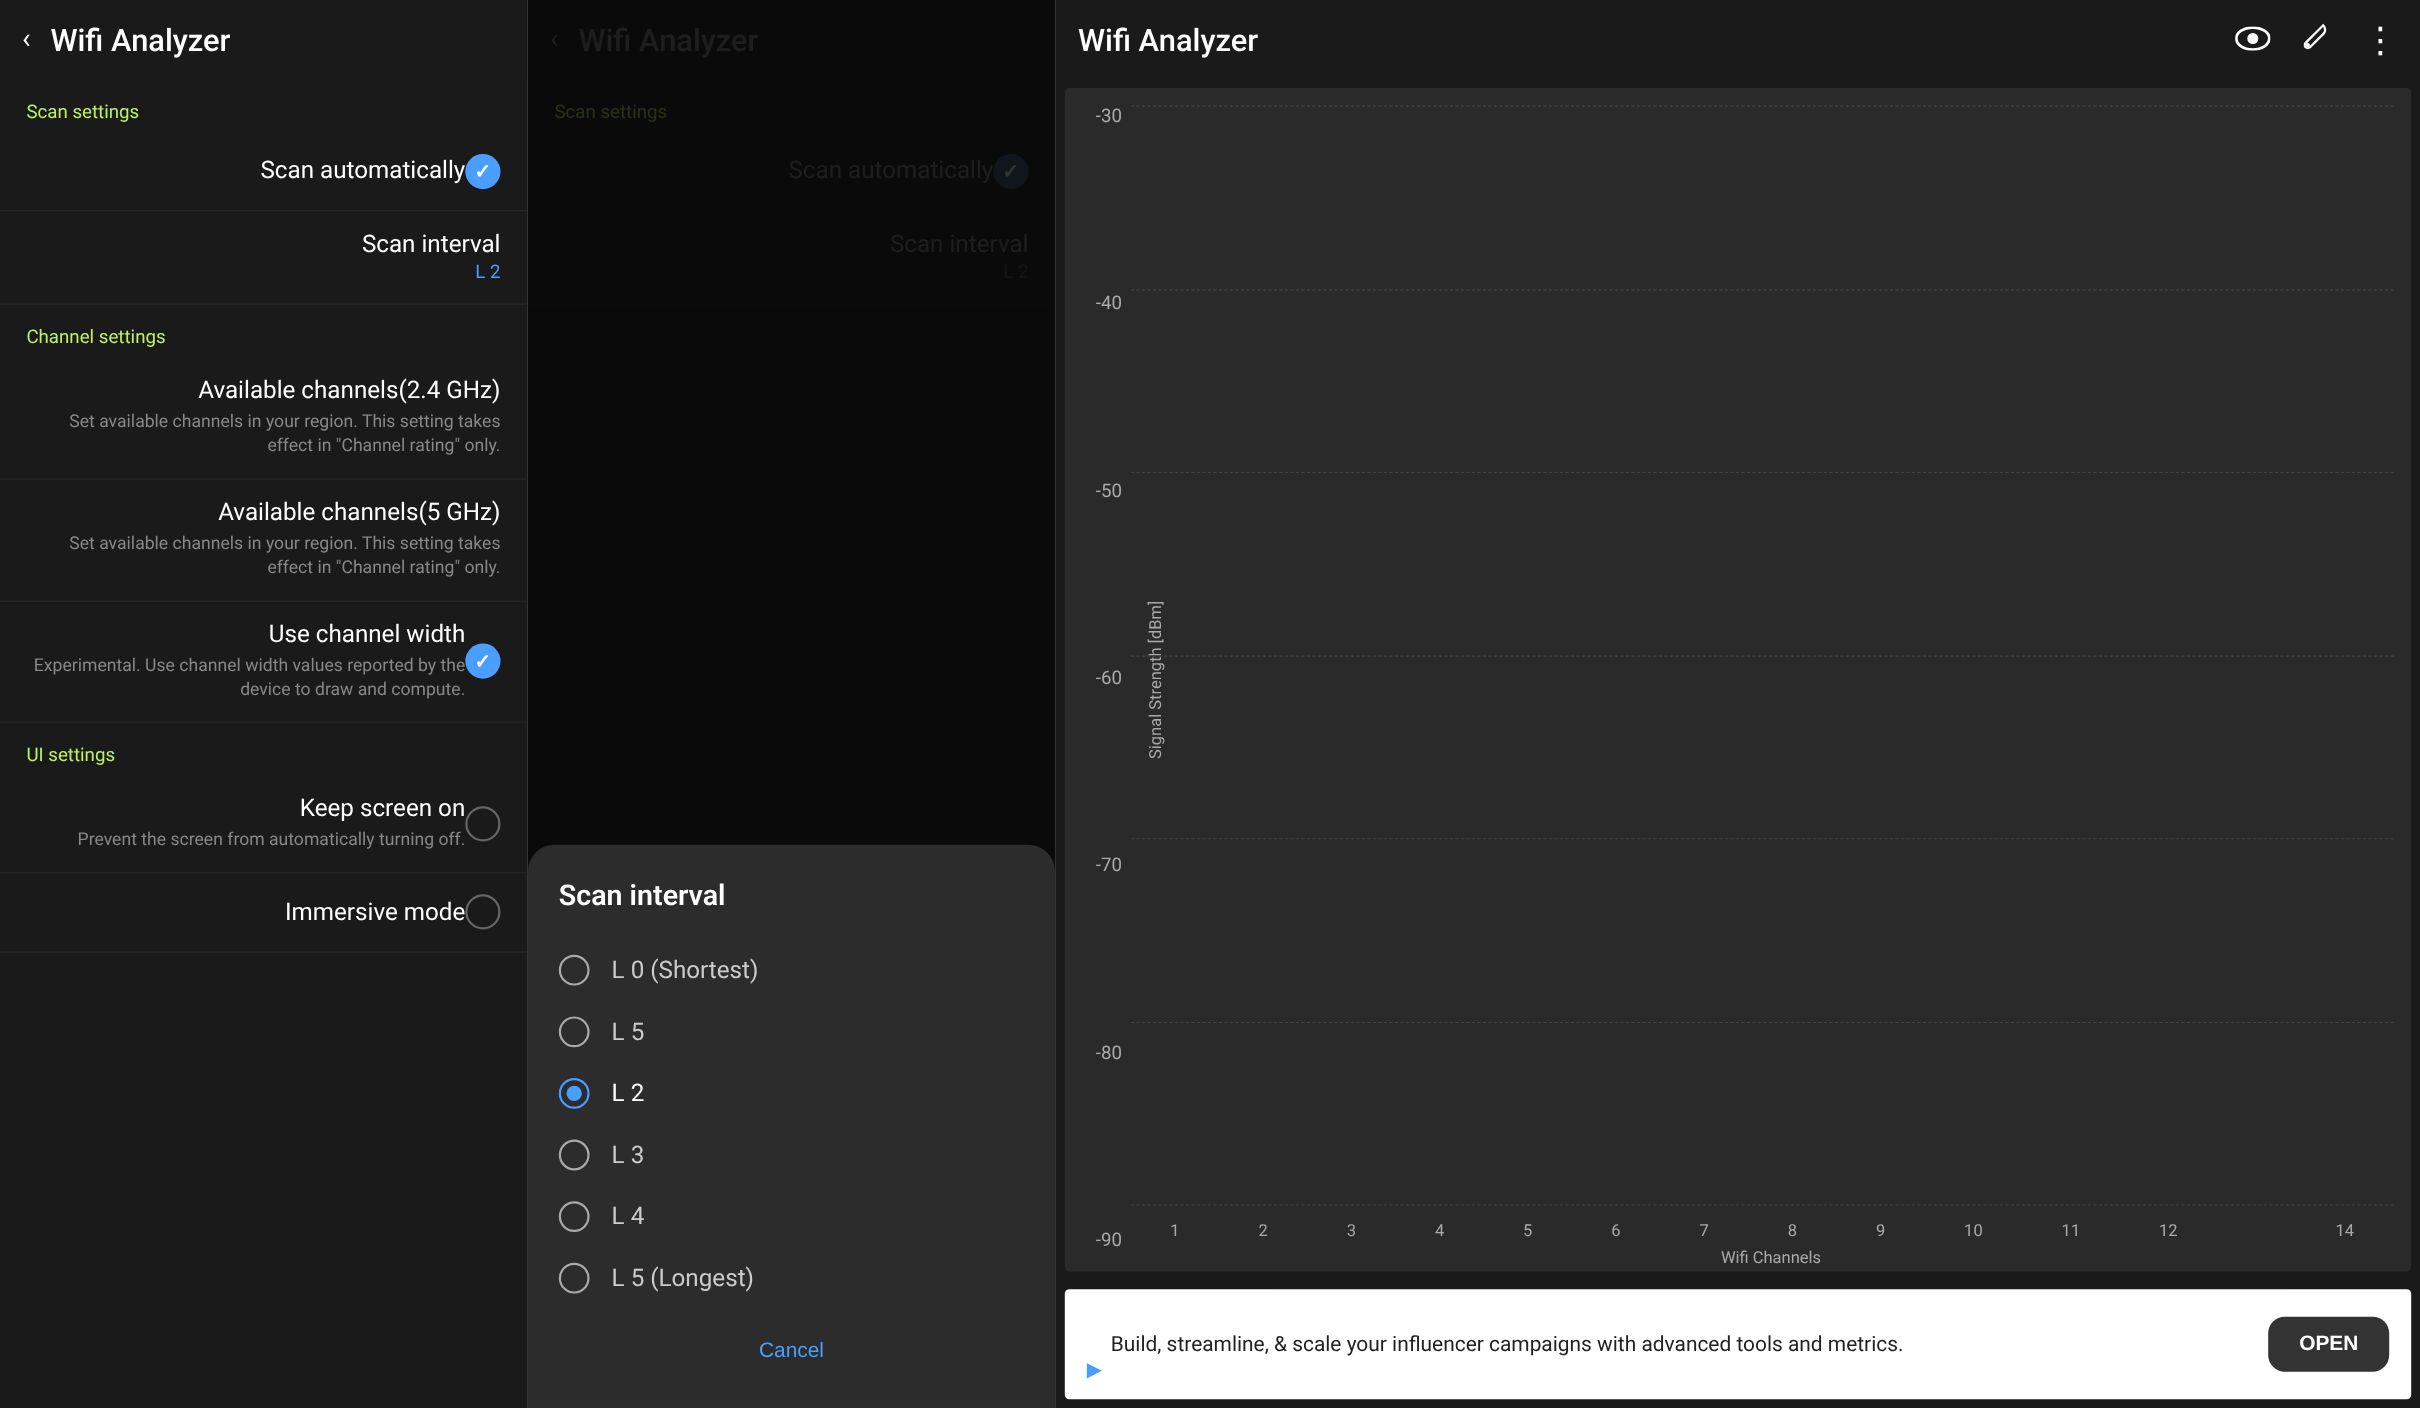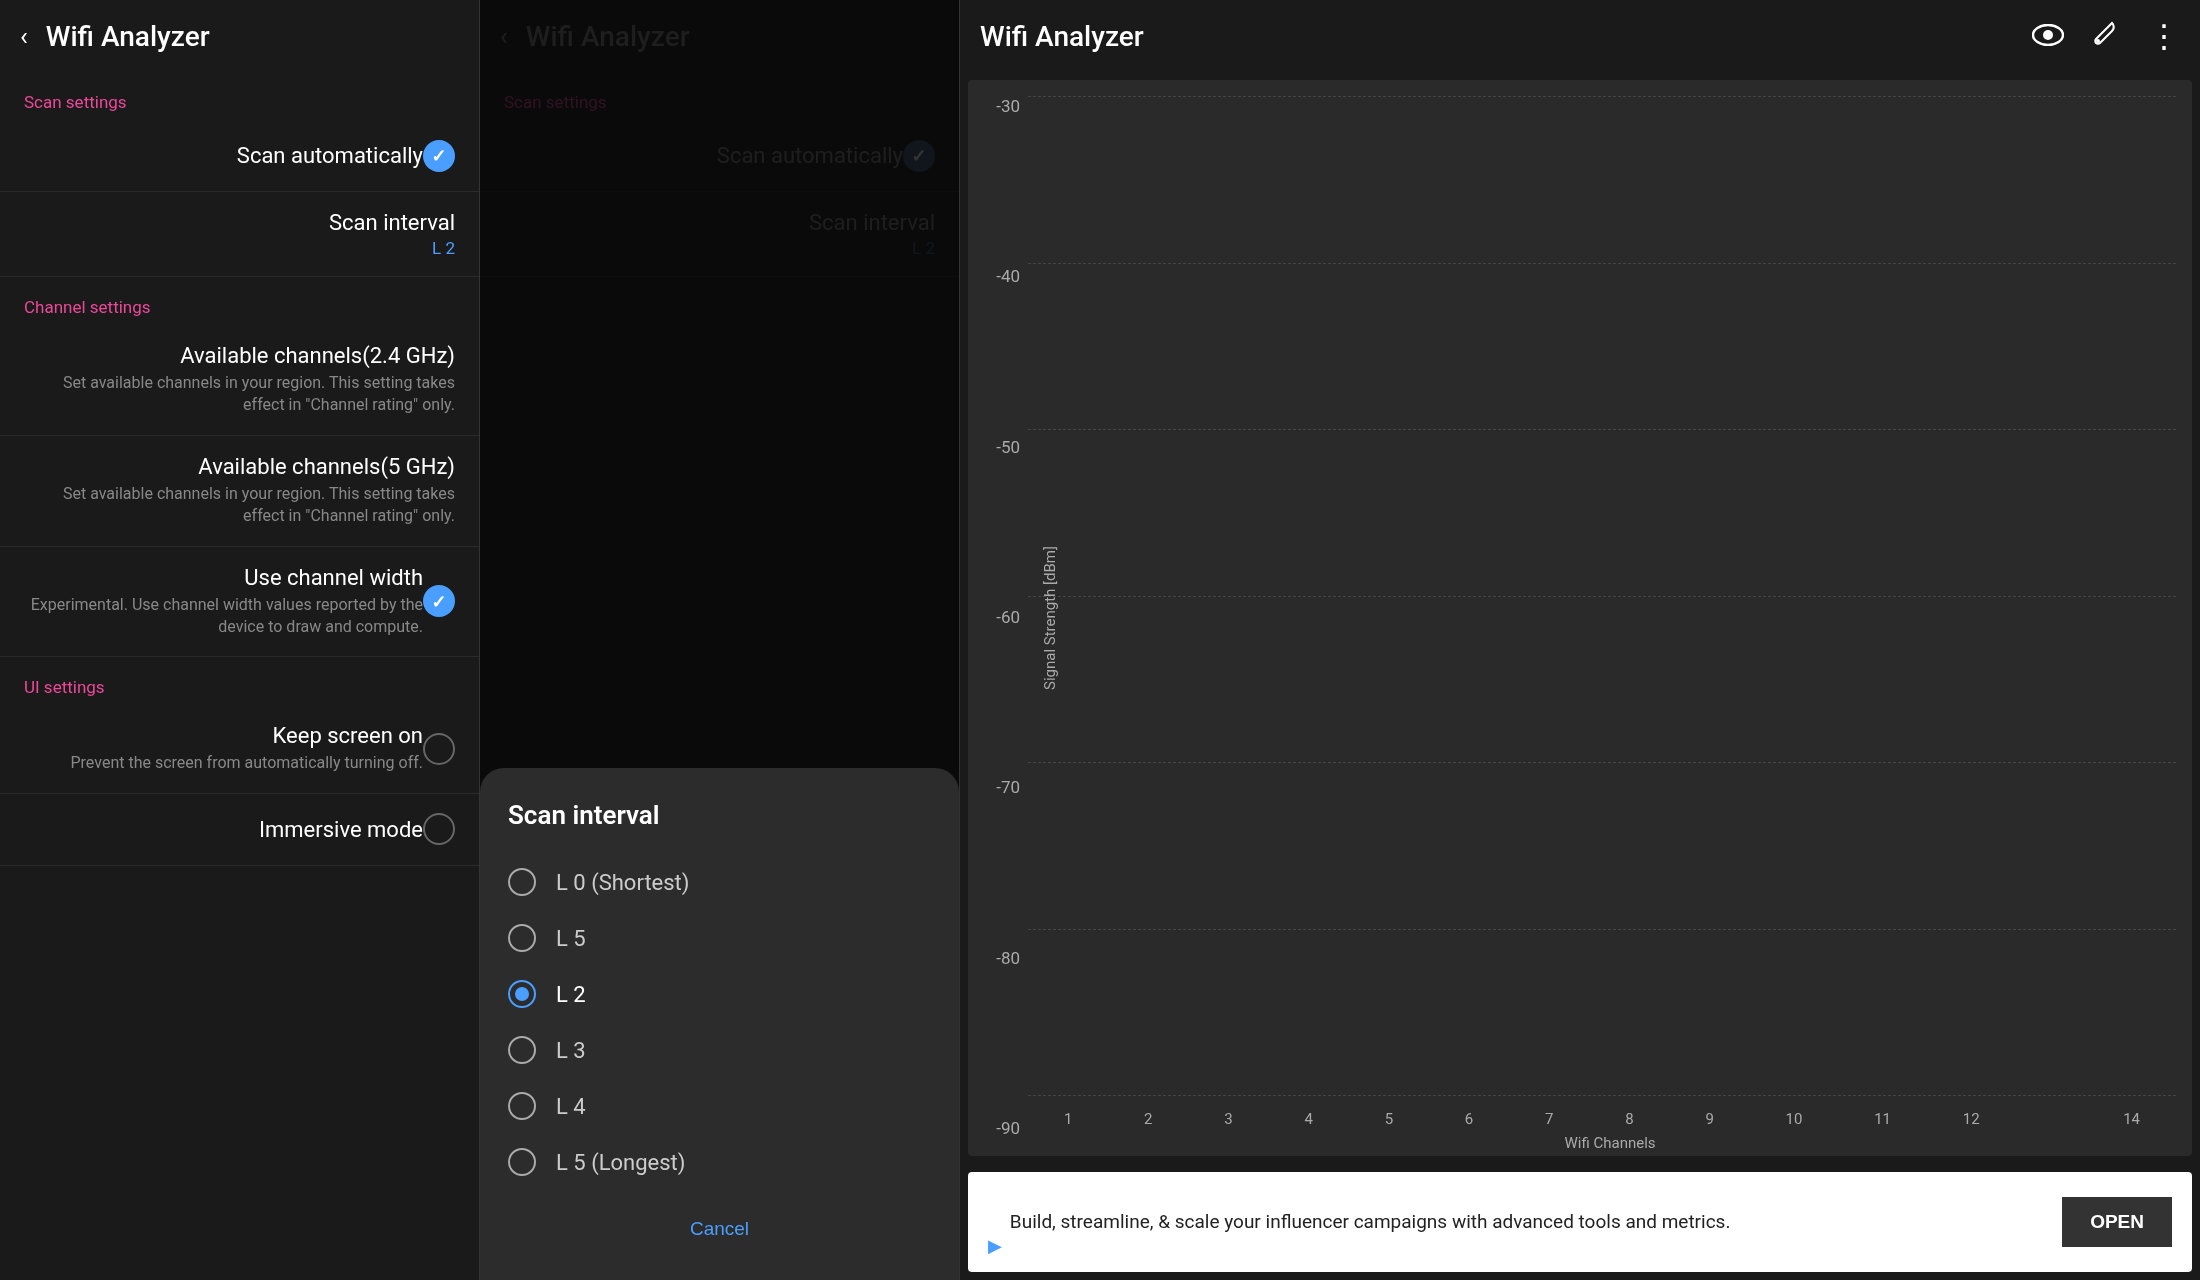--- a/index.html
+++ b/index.html
@@ -46,21 +46,21 @@
       font-size: 28px;
       font-weight: 500;
     }
 
     .settings-list {
       padding: 0;
     }
 
     .section-header {
       padding: 20px 24px 8px 24px;
-      color: #ec4899;
+      color: #bef264;
       font-size: 17px;
       font-weight: 400;
     }
 
     .setting-item {
       display: flex;
       align-items: center;
       padding: 18px 24px;
       border-bottom: 1px solid #2a2a2a;
       min-height: 72px;
@@ -335,21 +335,21 @@
       line-height: 1.4;
     }
 
     .ad-open-btn {
       background: #333;
       color: #fff;
       border: none;
       padding: 14px 28px;
       font-size: 19px;
       font-weight: 600;
-      border-radius: 0;
+      border-radius: 15px;
       cursor: pointer;
       flex-shrink: 0;
     }
 
     .ad-icon {
       color: #4a9eff;
       font-size: 18px;
       margin-right: 8px;
       flex-shrink: 0;
       align-self: flex-end;

